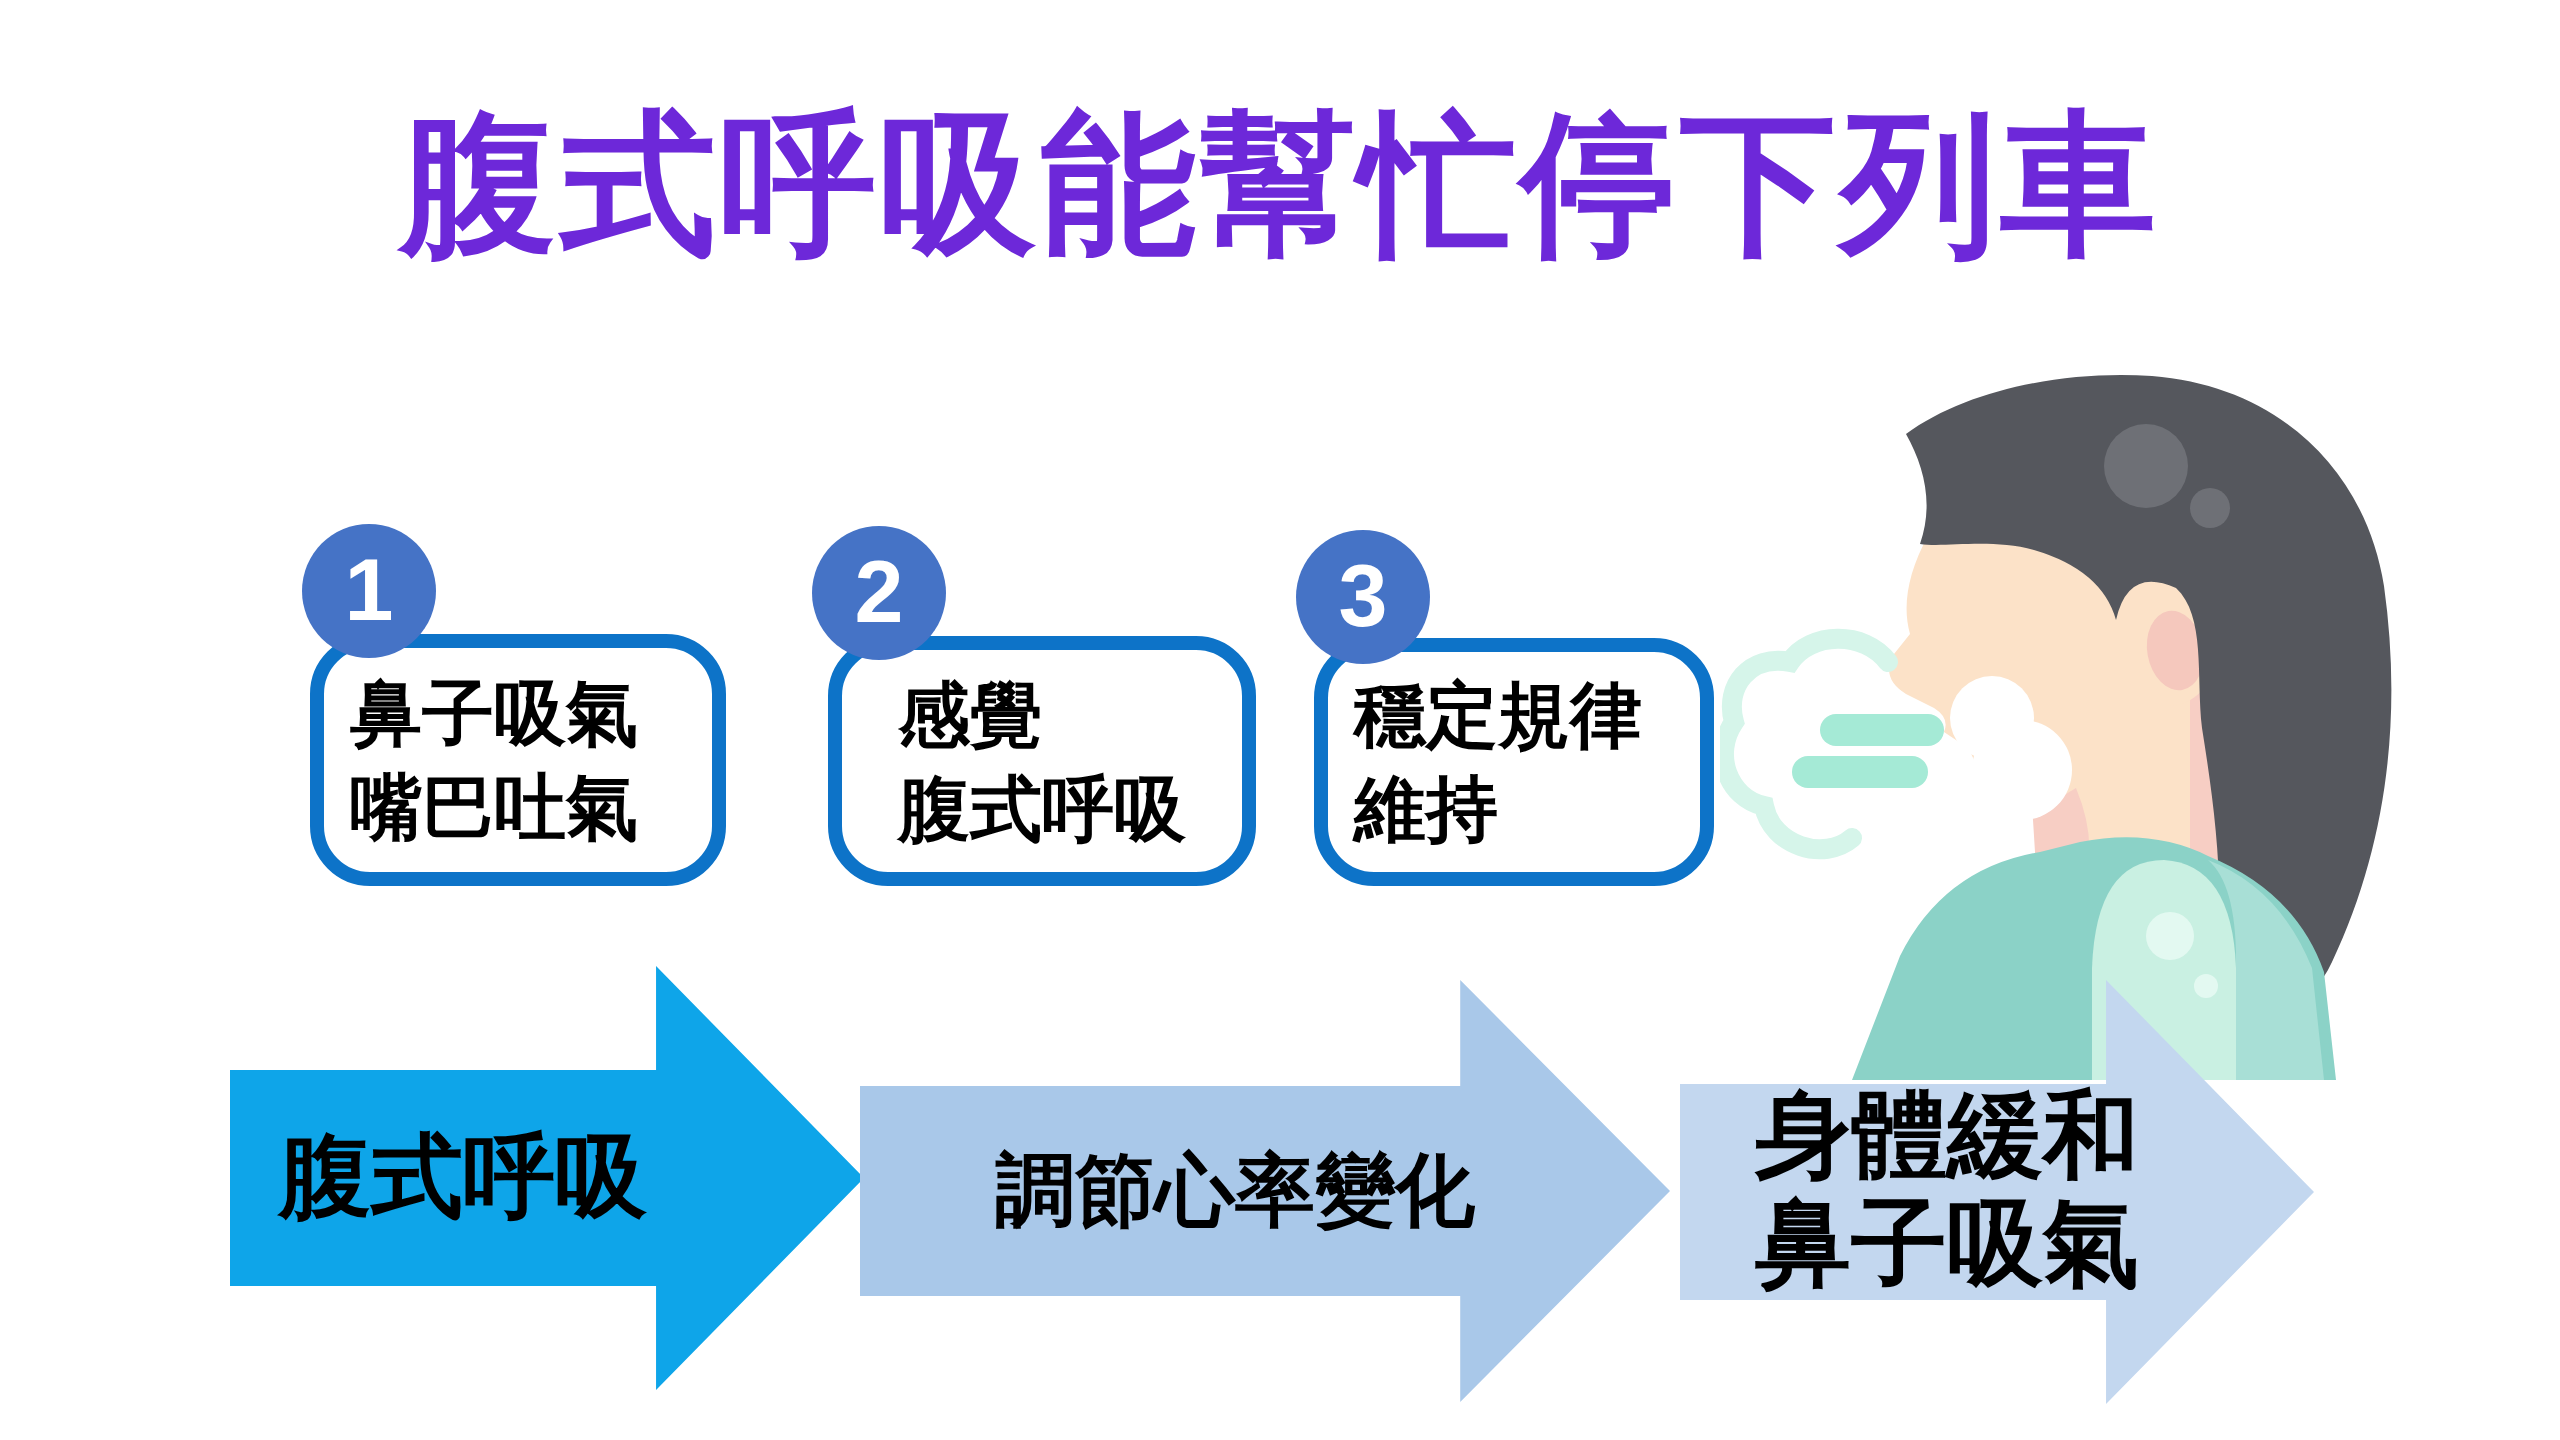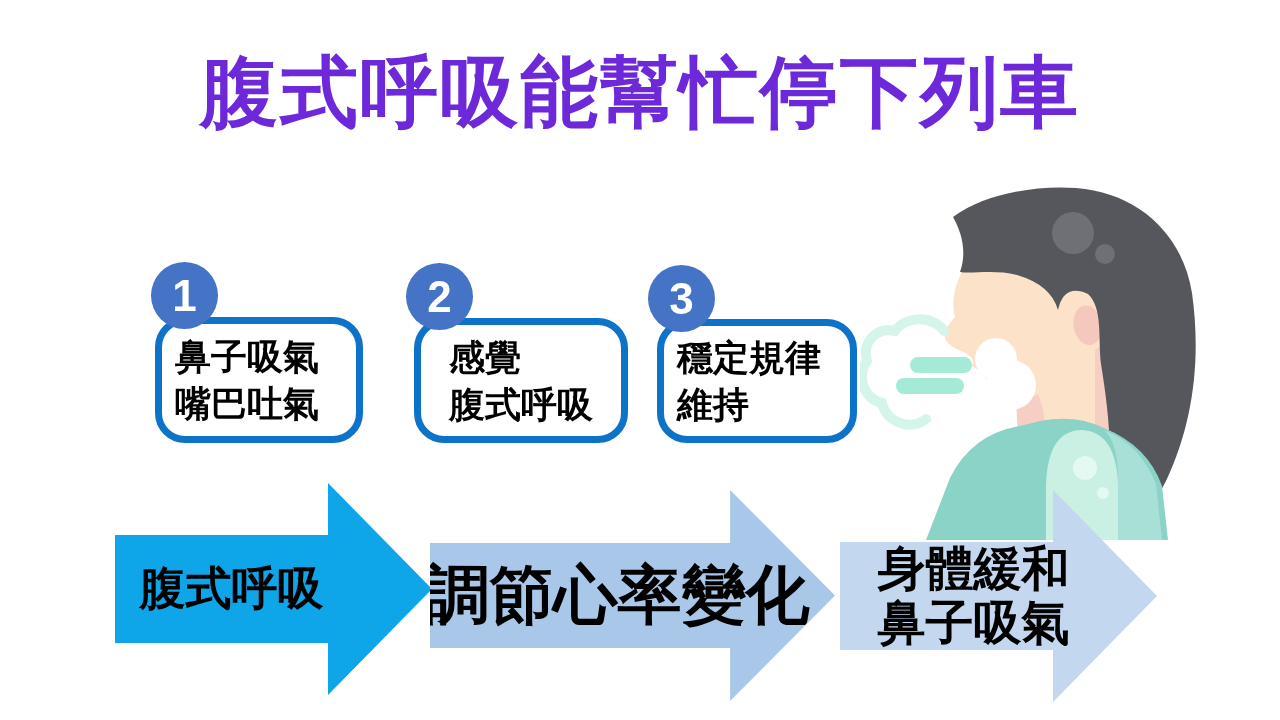--- a/index.html
+++ b/index.html
@@ -36,21 +36,21 @@
   .arrow-label{font-weight:700;color:#000;text-align:center;white-space:nowrap;}
   #arrow1{
     left:115px;top:483px;width:317px;height:212px;background:#0ea5e9;
     clip-path:polygon(0 24.5%,67.2% 24.5%,67.2% 0,100% 50%,67.2% 100%,67.2% 75.5%,0 75.5%);
   }
   #arrow1 .arrow-label{font-size:46px;padding-right:84px;}
   #arrow2{
     left:430px;top:490px;width:405px;height:211px;background:#a9c8e9;
     clip-path:polygon(0 25.1%,74.1% 25.1%,74.1% 0,100% 50%,74.1% 100%,74.1% 74.9%,0 74.9%);
   }
-  #arrow2 .arrow-label{font-size:64px;padding-right:30px;}
+  #arrow2 .arrow-label{font-size:40px;padding-right:30px;}
   #arrow3{
     left:840px;top:490px;width:317px;height:212px;background:#c3d7ef;
     clip-path:polygon(0 24.5%,67.2% 24.5%,67.2% 0,100% 50%,67.2% 100%,67.2% 75.5%,0 75.5%);
   }
   #arrow3 .arrow-label{font-size:48px;line-height:54px;padding-right:50px;}
 </style>
 </head>
 <body>
 
 <div class="slide">

